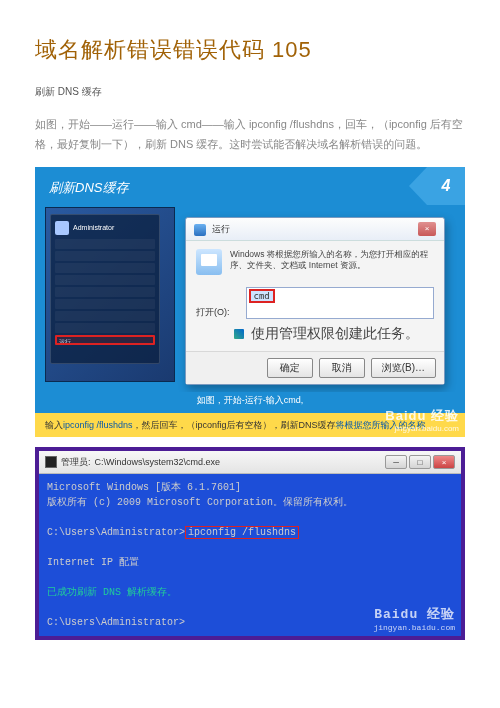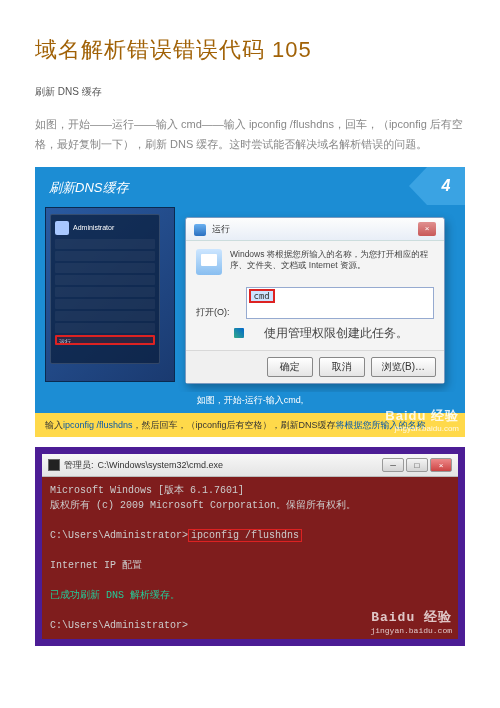--- a/index.html
+++ b/index.html
@@ -26,37 +26,37 @@
   .rd-title-icon { width:12px;height:12px;background:linear-gradient(#6ab0f0,#2a70c0);border-radius:2px; display:inline-block;}
   .rd-close { margin-left:auto; width:18px;height:14px;background:linear-gradient(#e09090,#c85858); color:#fff;font-size:8px;display:flex;align-items:center;justify-content:center;border-radius:2px;}
   .rd-body { padding:8px 10px; display:flex; gap:8px; }
   .rd-icon { width:26px;height:26px;background:linear-gradient(#cde6ff,#88bef0); border-radius:3px; flex-shrink:0; position:relative;}
   .rd-icon::after{content:"";position:absolute;left:5px;top:5px;width:16px;height:12px;background:#fff;border-radius:1px;}
   .rd-desc { color:#444; font-size:8.5px; line-height:1.4; }
   .rd-open { padding:4px 10px 2px 10px; display:flex; align-items:flex-end; gap:16px; }
   .rd-open-label { font-size:9px; }
   .rd-input { flex:1; border:1px solid #96aad0; background:#fff; height:32px; font-size:9px; padding:0 4px; display:flex; align-items:center; position:relative;}
   .rd-input-hi { position:absolute; left:2px; top:1px; height:14px; border:2px solid #d22; padding:0 3px; background:#cde2ff; font-family:monospace; font-size:9px; display:flex;align-items:center;}
-  .rd-shield { padding:4px 10px 8px 48px; font-size:12px; color:#444; display:flex;align-items:center;gap:20px;font-family:Liberation Mono, monospace;}
+  .rd-shield { padding:4px 10px 8px 48px; font-size:14px; color:#444; display:flex;align-items:center;gap:7px;font-family:Liberation Mono, monospace;}
   .rd-shield-icon{width:10px;height:10px;background:linear-gradient(45deg,#3a8,#06c);border-radius:1px;}
   .rd-btns { background:#f0f0f0; border-top:1px solid #d8d8d8; padding:6px 8px; display:flex; justify-content:flex-end; gap:6px;}
   .rd-btn { border:1px solid #888; background:linear-gradient(#fff,#e4e4e4); padding:2px 10px; font-size:10px; border-radius:2px; min-width:46px; text-align:center;}
   .fig1-footer { position:relative; }
   .fig1-foot-top { background:#1c8dd4; color:#fff; font-size:9px; text-align:center; padding:2px 0 6px; }
   .fig1-foot-bot { background:#ffd94a; color:#333; font-size:9px; padding:6px 10px; position:relative; line-height:1.4;}
   .hi-blue { color:#0a5aa8; }
   .watermark { position:absolute; right:6px; bottom:4px; color:rgba(255,255,255,.85); font-size:8px; text-align:right; line-height:1.2;}
   .watermark .big { font-size:13px; font-weight:bold; letter-spacing:1px;}
   
-  .fig2 { border:7px solid #4c1d95; }
+  .fig2 { border:4px solid #4c1d95; }
   .fig2-title { background: linear-gradient(#f7f7f7,#e4e4e4); border-bottom:1px solid #bbb; padding:4px 6px; font-size:9px; display:flex;align-items:center;gap:4px;}
   .fig2-title-icon{width:12px;height:12px;background:#222;border:1px solid #666;}
   .win-btn{width:22px;height:14px;background:linear-gradient(#f4f4f4,#d4d4d4);border:1px solid #999;border-radius:2px;font-size:8px;display:flex;align-items:center;justify-content:center;}
   .win-close{background:linear-gradient(#e88,#c44);color:#fff;}
-  .term { background:#7f1d1d; color:#ccc; font-family:"Consolas","Courier New",monospace; font-size:10px; padding:6px 8px; min-height:150px; line-height:1.5; position:relative;}
+  .term { background:#1d4ed8; color:#ccc; font-family:"Consolas","Courier New",monospace; font-size:10px; padding:6px 8px; min-height:150px; line-height:1.5; position:relative;}
   .term .grn { color:#2c9; }
   .term .hi { border:1.5px solid #d22; padding:0 2px; }
   .watermark2 { position:absolute; right:6px; bottom:4px; color:rgba(255,255,255,.75); font-size:8px; text-align:right;line-height:1.2;}
   .watermark2 .big { font-size:13px; font-weight:bold; letter-spacing:1px;}
 </style>
 </head>
 <body>
 
 <h1>域名解析错误错误代码 105</h1>
 <div class="intro-sub">刷新 DNS 缓存</div>

